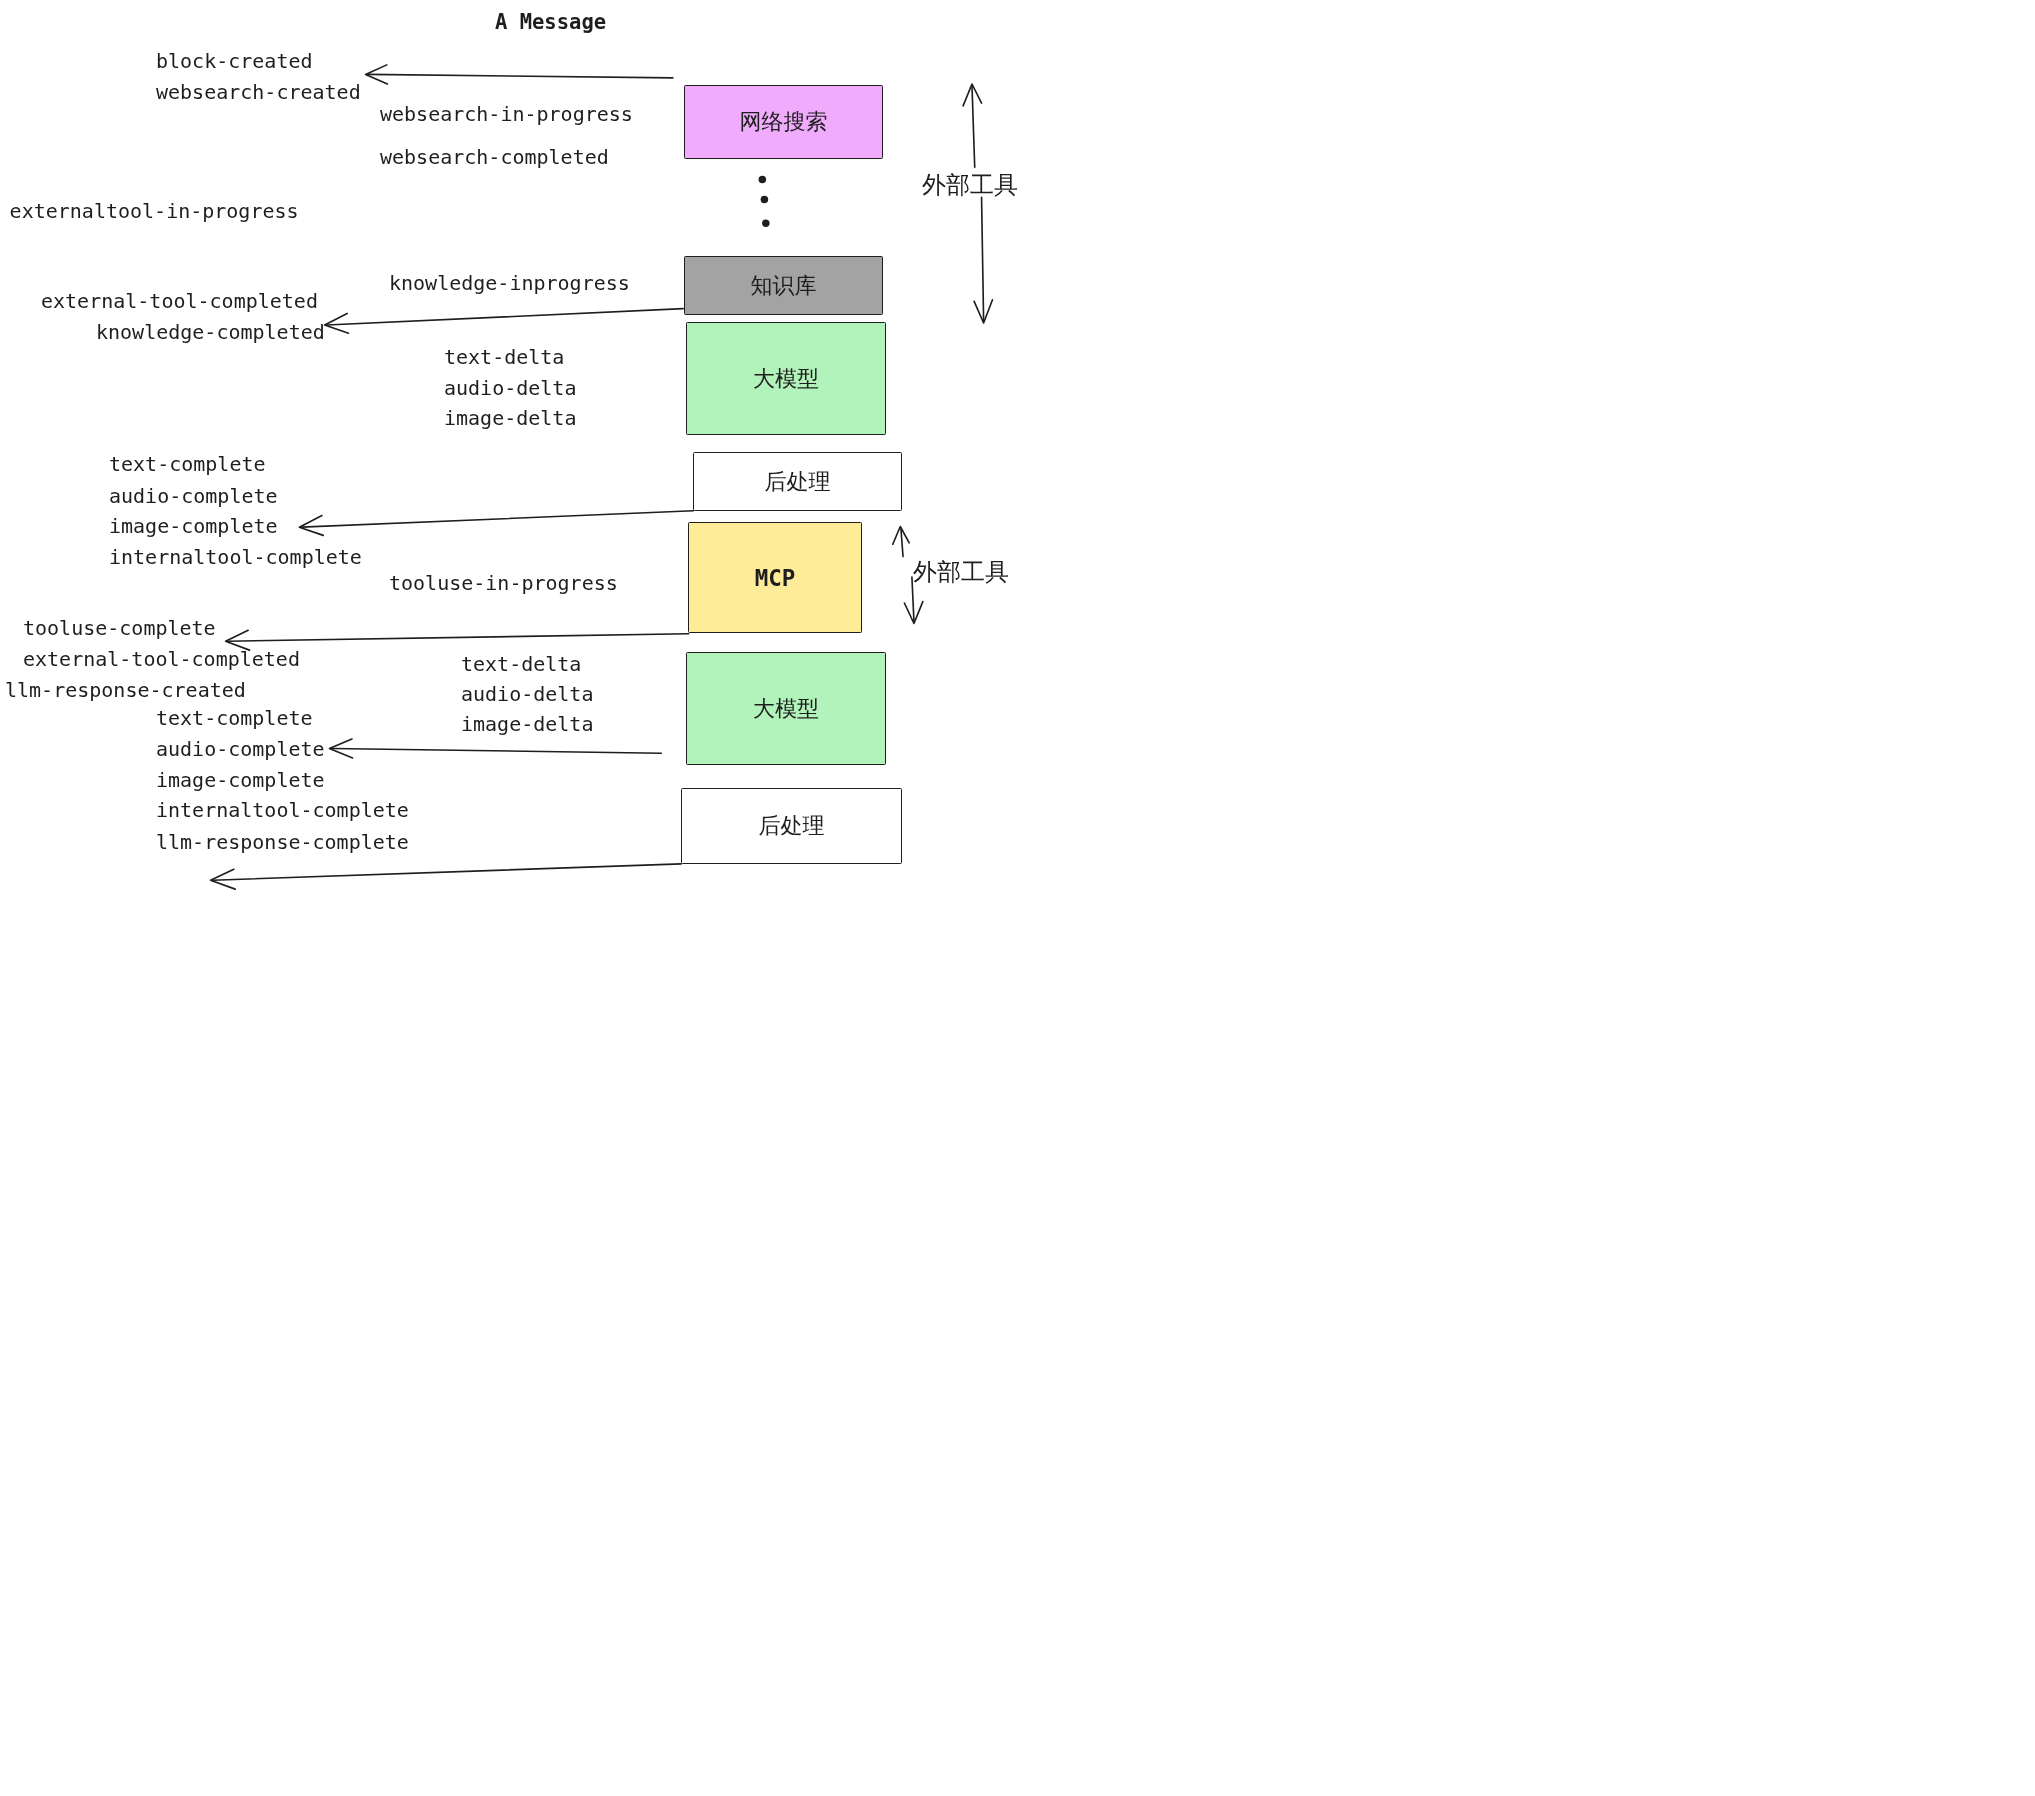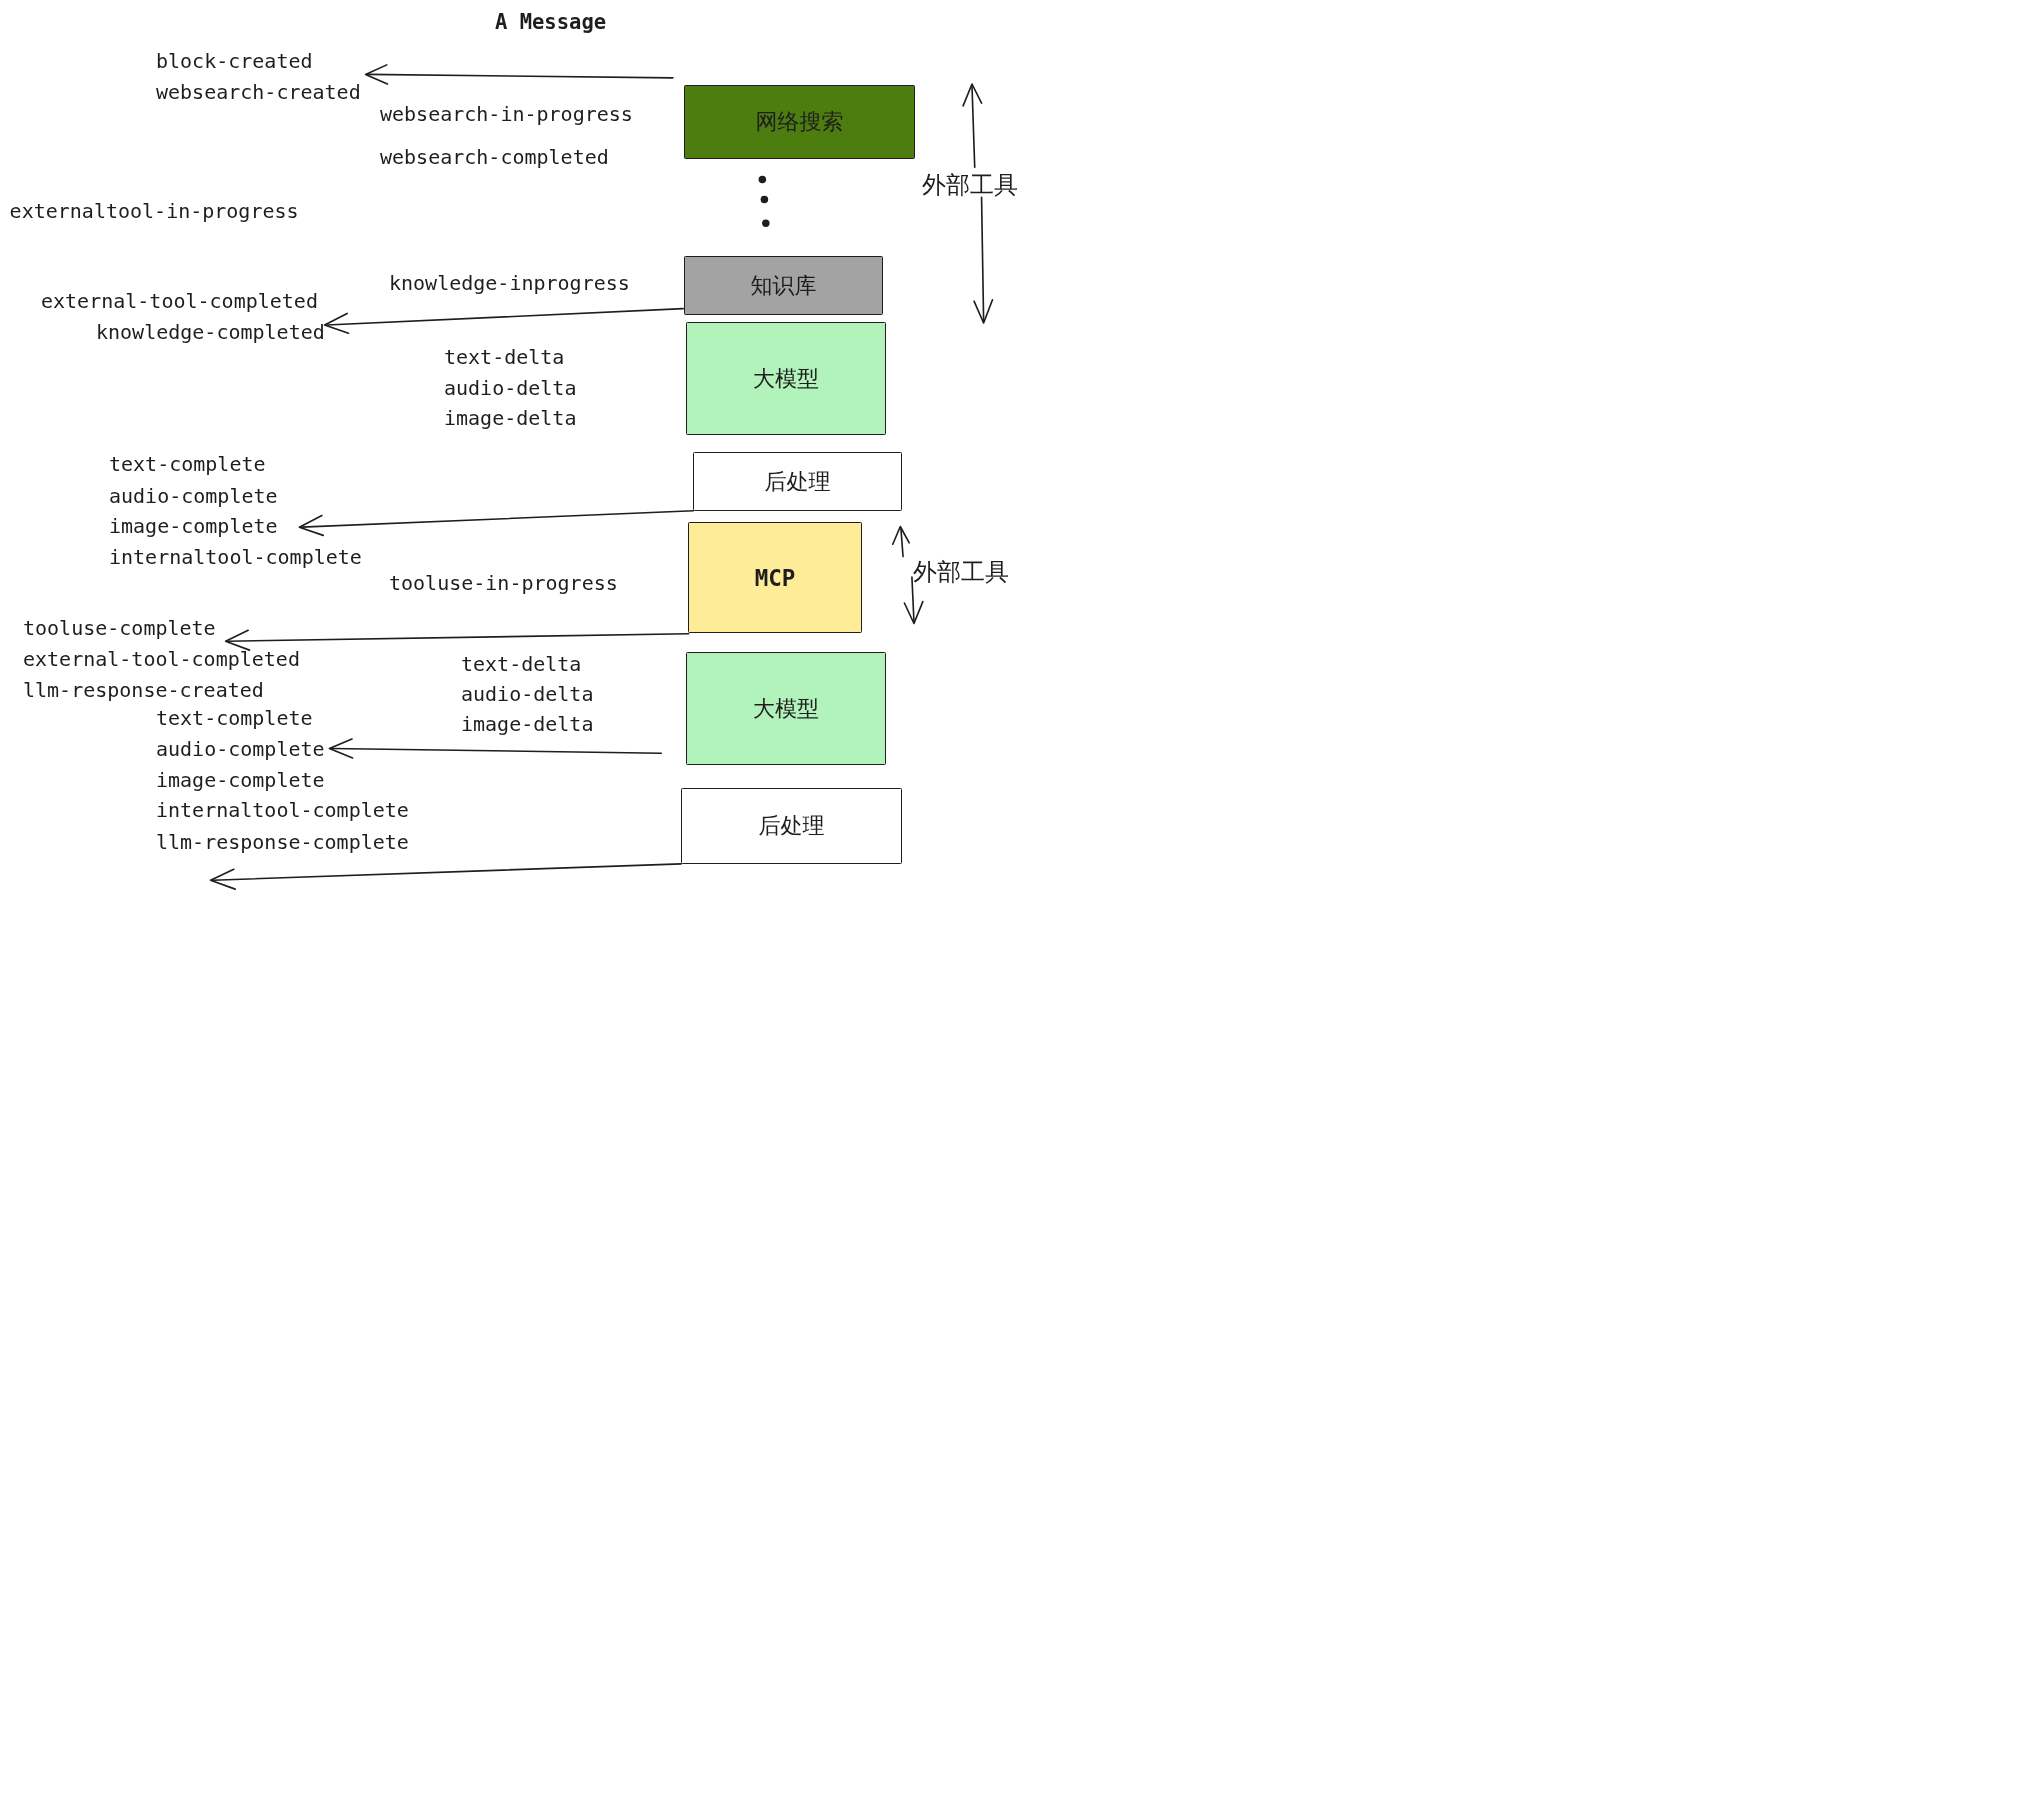--- a/index.html
+++ b/index.html
@@ -52,32 +52,32 @@
   <div class="evt" style="left:444px; top:347px;">text-delta</div>
   <div class="evt" style="left:444px; top:378px;">audio-delta</div>
   <div class="evt" style="left:444px; top:408px;">image-delta</div>
   <div class="evt" style="left:109px; top:454px;">text-complete</div>
   <div class="evt" style="left:109px; top:486px;">audio-complete</div>
   <div class="evt" style="left:109px; top:516px;">image-complete</div>
   <div class="evt" style="left:109px; top:547px;">internaltool-complete</div>
   <div class="evt" style="left:389px; top:573px;">tooluse-in-progress</div>
   <div class="evt" style="left:23px;  top:618px;">tooluse-complete</div>
   <div class="evt" style="left:23px;  top:649px;">external-tool-completed</div>
-  <div class="evt" style="left:23px;  top:680px;">llm-response-created</div>
+  <div class="evt" style="left:5px;  top:680px;">llm-response-created</div>
   <div class="evt" style="left:156px; top:708px;">text-complete</div>
   <div class="evt" style="left:156px; top:739px;">audio-complete</div>
   <div class="evt" style="left:156px; top:770px;">image-complete</div>
   <div class="evt" style="left:156px; top:800px;">internaltool-complete</div>
   <div class="evt" style="left:156px; top:832px;">llm-response-complete</div>
   <div class="evt" style="left:9.6px;  top:874px;margin-top:48px;">block-complete</div>
   <div class="evt" style="left:461px; top:654px;">text-delta</div>
   <div class="evt" style="left:461px; top:684px;">audio-delta</div>
   <div class="evt" style="left:461px; top:714px;">image-delta</div>
 
-  <div class="box" style="left: 684px; top: 85px; width: 231px; height: 74px; background-color: #4d7c0f; text-align: right;">
+  <div class="box" style="left: 684px; top: 85px; width: 199px; height: 74px; background-color: #f0abfc; text-align: right;">
     <span>网络搜索</span>
   </div>
   <div class="box" style="left: 684px; top: 256px; width: 199px; height: 59px; background-color: #a3a3a3;">
     <span>知识库</span>
   </div>
   <div class="box" style="left: 686px; top: 322px; width: 200px; height: 113px; background-color: rgb(178, 242, 187);">
     <span>大模型</span>
   </div>
   <div class="box" style="left: 693px; top: 452px; width: 209px; height: 59px; background-color: rgb(255, 255, 255);">
     <span>后处理</span>

